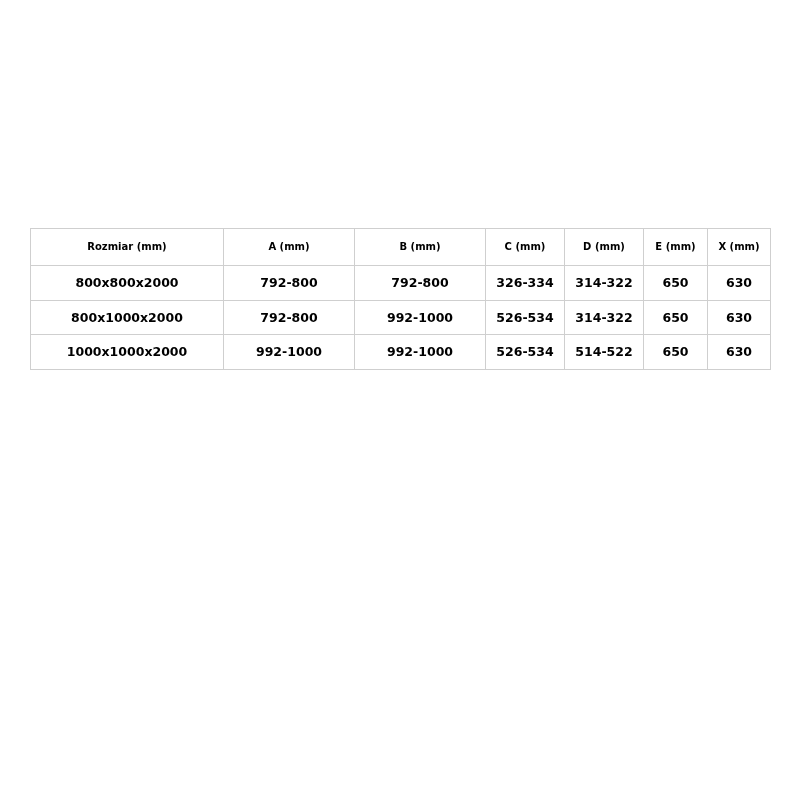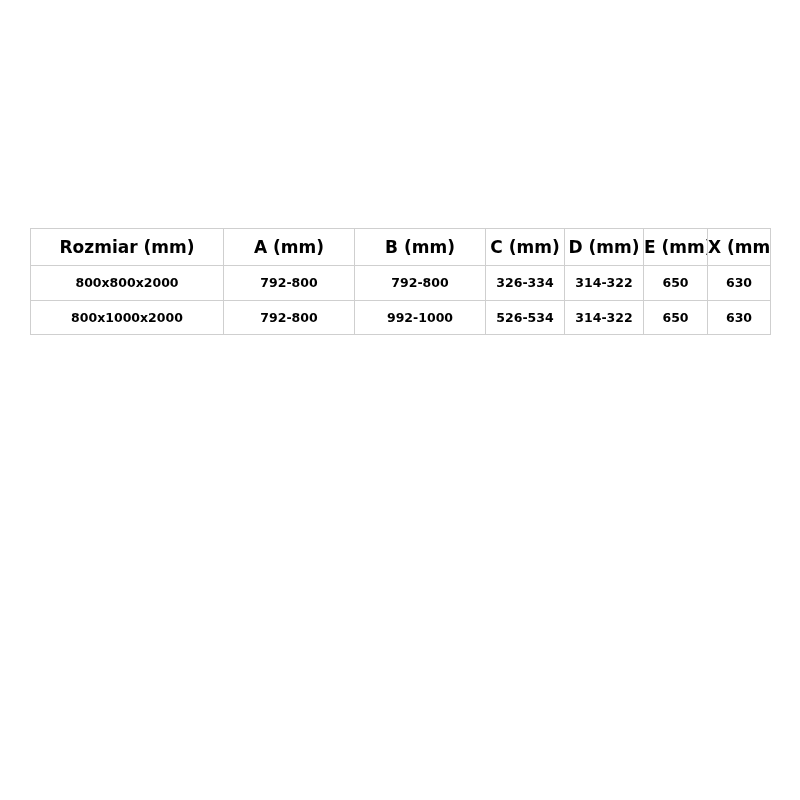--- a/index.html
+++ b/index.html
@@ -40,21 +40,21 @@
     color: #000000;
     padding: 0;
     height: 33.5px;
     line-height: 33.5px;
     white-space: nowrap;
     overflow: hidden;
   }
   table.size-table thead th {
     height: 36px;
     line-height: 36px;
-    font-size: 17px;
+    font-size: 10px;
   }
   
   col.c0 { width: 193px; }
   col.c1 { width: 131px; }
   col.c2 { width: 131px; }
   col.c3 { width: 79px; }
   col.c4 { width: 79px; }
   col.c5 { width: 64px; }
   col.c6 { width: 63px; }
 </style>
@@ -96,16 +96,25 @@
         </tr>
         <tr>
           <td>800x1000x2000</td>
           <td>792-800</td>
           <td>992-1000</td>
           <td>526-534</td>
           <td>314-322</td>
           <td>650</td>
           <td>630</td>
         </tr>
+        <tr>
+          <td>1000x1000x2000</td>
+          <td>992-1000</td>
+          <td>992-1000</td>
+          <td>526-534</td>
+          <td>514-522</td>
+          <td>650</td>
+          <td>630</td>
+        </tr>
       </tbody>
     </table>
   </div>
 </div>
 
 </body></html>

